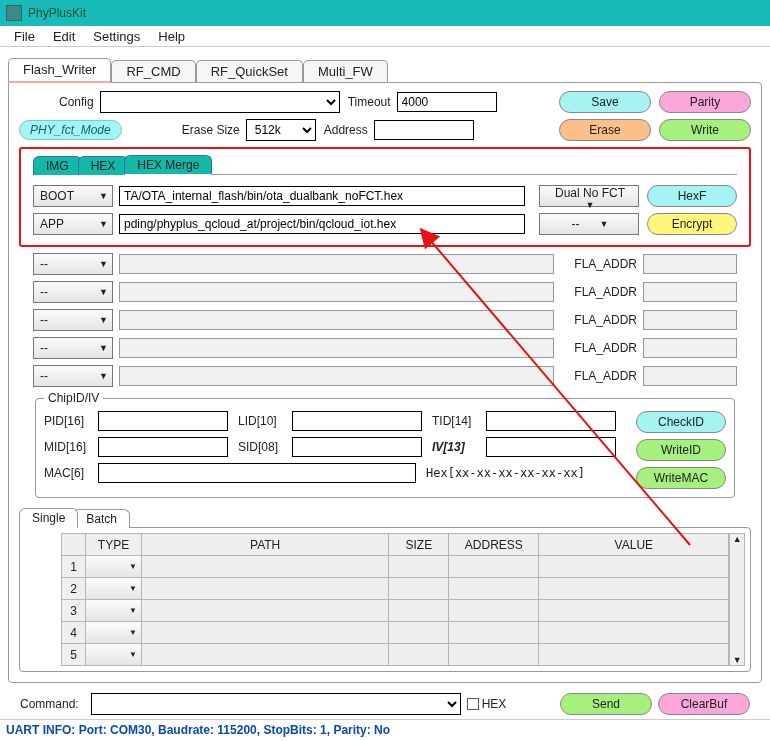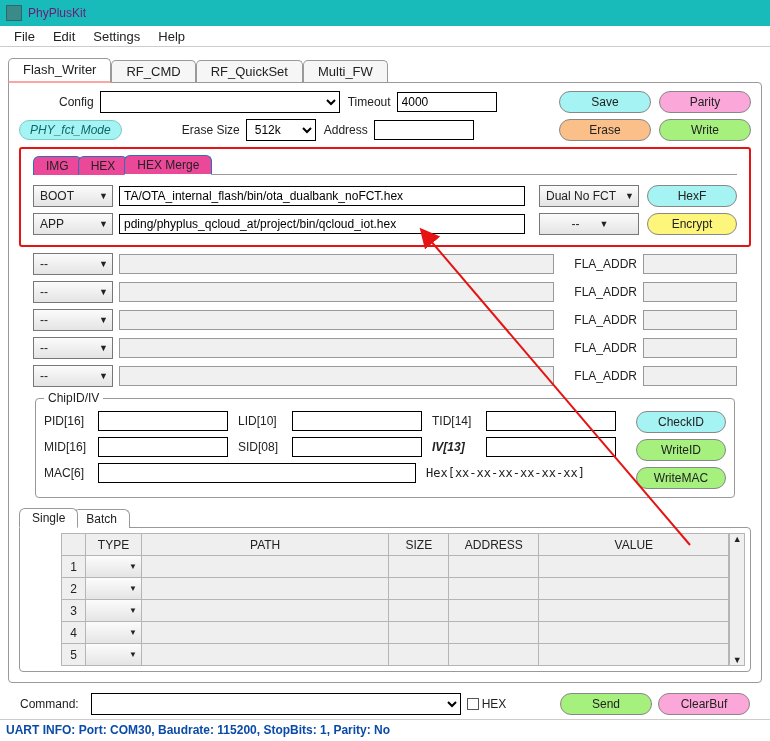--- a/index.html
+++ b/index.html
@@ -1,18 +1,18 @@
 <!DOCTYPE html>
 <html><head>
 <meta charset="utf-8">
 <style>
   * { box-sizing: border-box; }
   html, body { margin:0; padding:0; font-family: "Segoe UI", Tahoma, sans-serif; font-size:12px; color:#222; }
   body { background:#fff; width:770px; height:741px; position:relative; overflow:hidden; }
-  .titlebar { background:#19baba; height:26px; display:flex; align-items:center; padding:0 6px; color:#701a75; }
+  .titlebar { background:#19baba; height:26px; display:flex; align-items:center; padding:0 6px; color:#14532d; }
   .titlebar .appicon { width:16px; height:16px; background:#3a8a8a; display:inline-block; margin-right:6px; border:1px solid #2a6a6a;}
   .menubar { height:20px; display:flex; align-items:center; padding:0 6px; gap:2px; font-size:13px; }
   .menubar span { padding:2px 8px; }
   .hr { border-top:1px solid #ccc; }
   .client { padding:6px 8px 0 8px; }
   .outer-tabs { margin-top:4px; }
   .tabrow { display:flex; align-items:flex-end; }
   .tab { border:1px solid #999; border-bottom:none; border-radius:5px 5px 0 0; padding:3px 14px 4px 14px; margin-right:0px; background:#f6f6f6; position:relative; top:1px; font-size:13px;}
   .tab.active { background:#fff; z-index:2; border-bottom:2px solid #fca5a5; }
   .tabbody { border:1px solid #999; border-radius:0 4px 4px 4px; padding:8px 10px 10px 10px; position:relative; }
@@ -20,21 +20,21 @@
   .lbl { margin-right:6px; white-space:nowrap; }
   select, input[type=text] { border:1px solid #000000; background:#fff; height:20px; font-size:12px; padding:0 4px; }
   select { height:22px; }
   .btn { height:22px; border:1px solid #888; border-radius:11px; display:flex; align-items:center; justify-content:center; font-size:12px; padding:0 4px; cursor:default; min-width:90px;}
   .btn.cyan { background:#a5f3f2; }
   .btn.pink { background:#fba7da; }
   .btn.orange { background:#fbc089; }
   .btn.green { background:#a6f07e; }
   .btn.yellow { background:#fdf67b; }
   .phybadge { background:#a5f3f2; border:1px solid #7cc; border-radius:10px; padding:2px 10px; font-style:italic; color:#0a6a6a; font-size:12px;}
-  .inner-tab { border:1px solid #2b6fb5; border-bottom:none; border-radius:6px 6px 0 0; padding:2px 12px; margin-right:-4px; background:#ec4899; font-size:12px; position:relative; }
+  .inner-tab { border:1px solid #2b6fb5; border-bottom:none; border-radius:6px 6px 0 0; padding:2px 12px; margin-right:-4px; background:#14b8a6; font-size:12px; position:relative; }
   .inner-tab.active { z-index:3; border-bottom:1px solid #fff;}
   .highlight { border:2px solid #e51313; border-radius:3px; padding:6px 12px 10px 12px; margin:4px 0 6px 0; }
   .dd { width:80px; height:22px; border:1px solid #777; display:flex; align-items:center; justify-content:space-between; padding:0 4px 0 6px; background:linear-gradient(#fbfbfb,#e4e4e4); }
   .dd .arr { font-size:9px; }
   .ro-input { background:#f0f0f0; border:1px solid #999; height:20px; flex:1; }
   .fla { font-size:12px; padding:0 6px; white-space:nowrap; }
   fieldset.chip { border:1px solid #999; border-radius:4px; padding:6px 8px 8px 8px; margin-top:4px; }
   fieldset.chip legend { padding:0 4px; font-size:12px; }
   .bold-it { font-weight:bold; font-style:italic; }
   .single-tabs .tab2 { border:1px solid #999; border-bottom:none; border-radius:6px 6px 0 0; padding:2px 12px; margin-right:-5px; background:#fff; font-size:12px; position:relative;}
@@ -114,21 +114,21 @@
         <div style="height:1px;background:#999;margin-bottom:10px;"></div>
 
         <div class="row">
           <div class="dd">
             <span>BOOT</span>
               <span class="arr">▼</span>
           </div>
           <div style="width:6px"></div>
           <input type="text" style="flex: 1 1 0%;" value="TA/OTA_internal_flash/bin/ota_dualbank_noFCT.hex">
           <div style="width:14px"></div>
-          <div class="dd" style="width:100px;">
+          <div class="dd" style="width:100px;flex-direction:column;">
             <span>Dual No FCT</span>
               <span class="arr">▼</span>
           </div>
           <div style="width:8px"></div>
           <div class="btn cyan" style="width:84px;">HexF</div>
         </div>
 
         <div class="row" style="margin-bottom:0;">
           <div class="dd">
             <span>APP</span>

